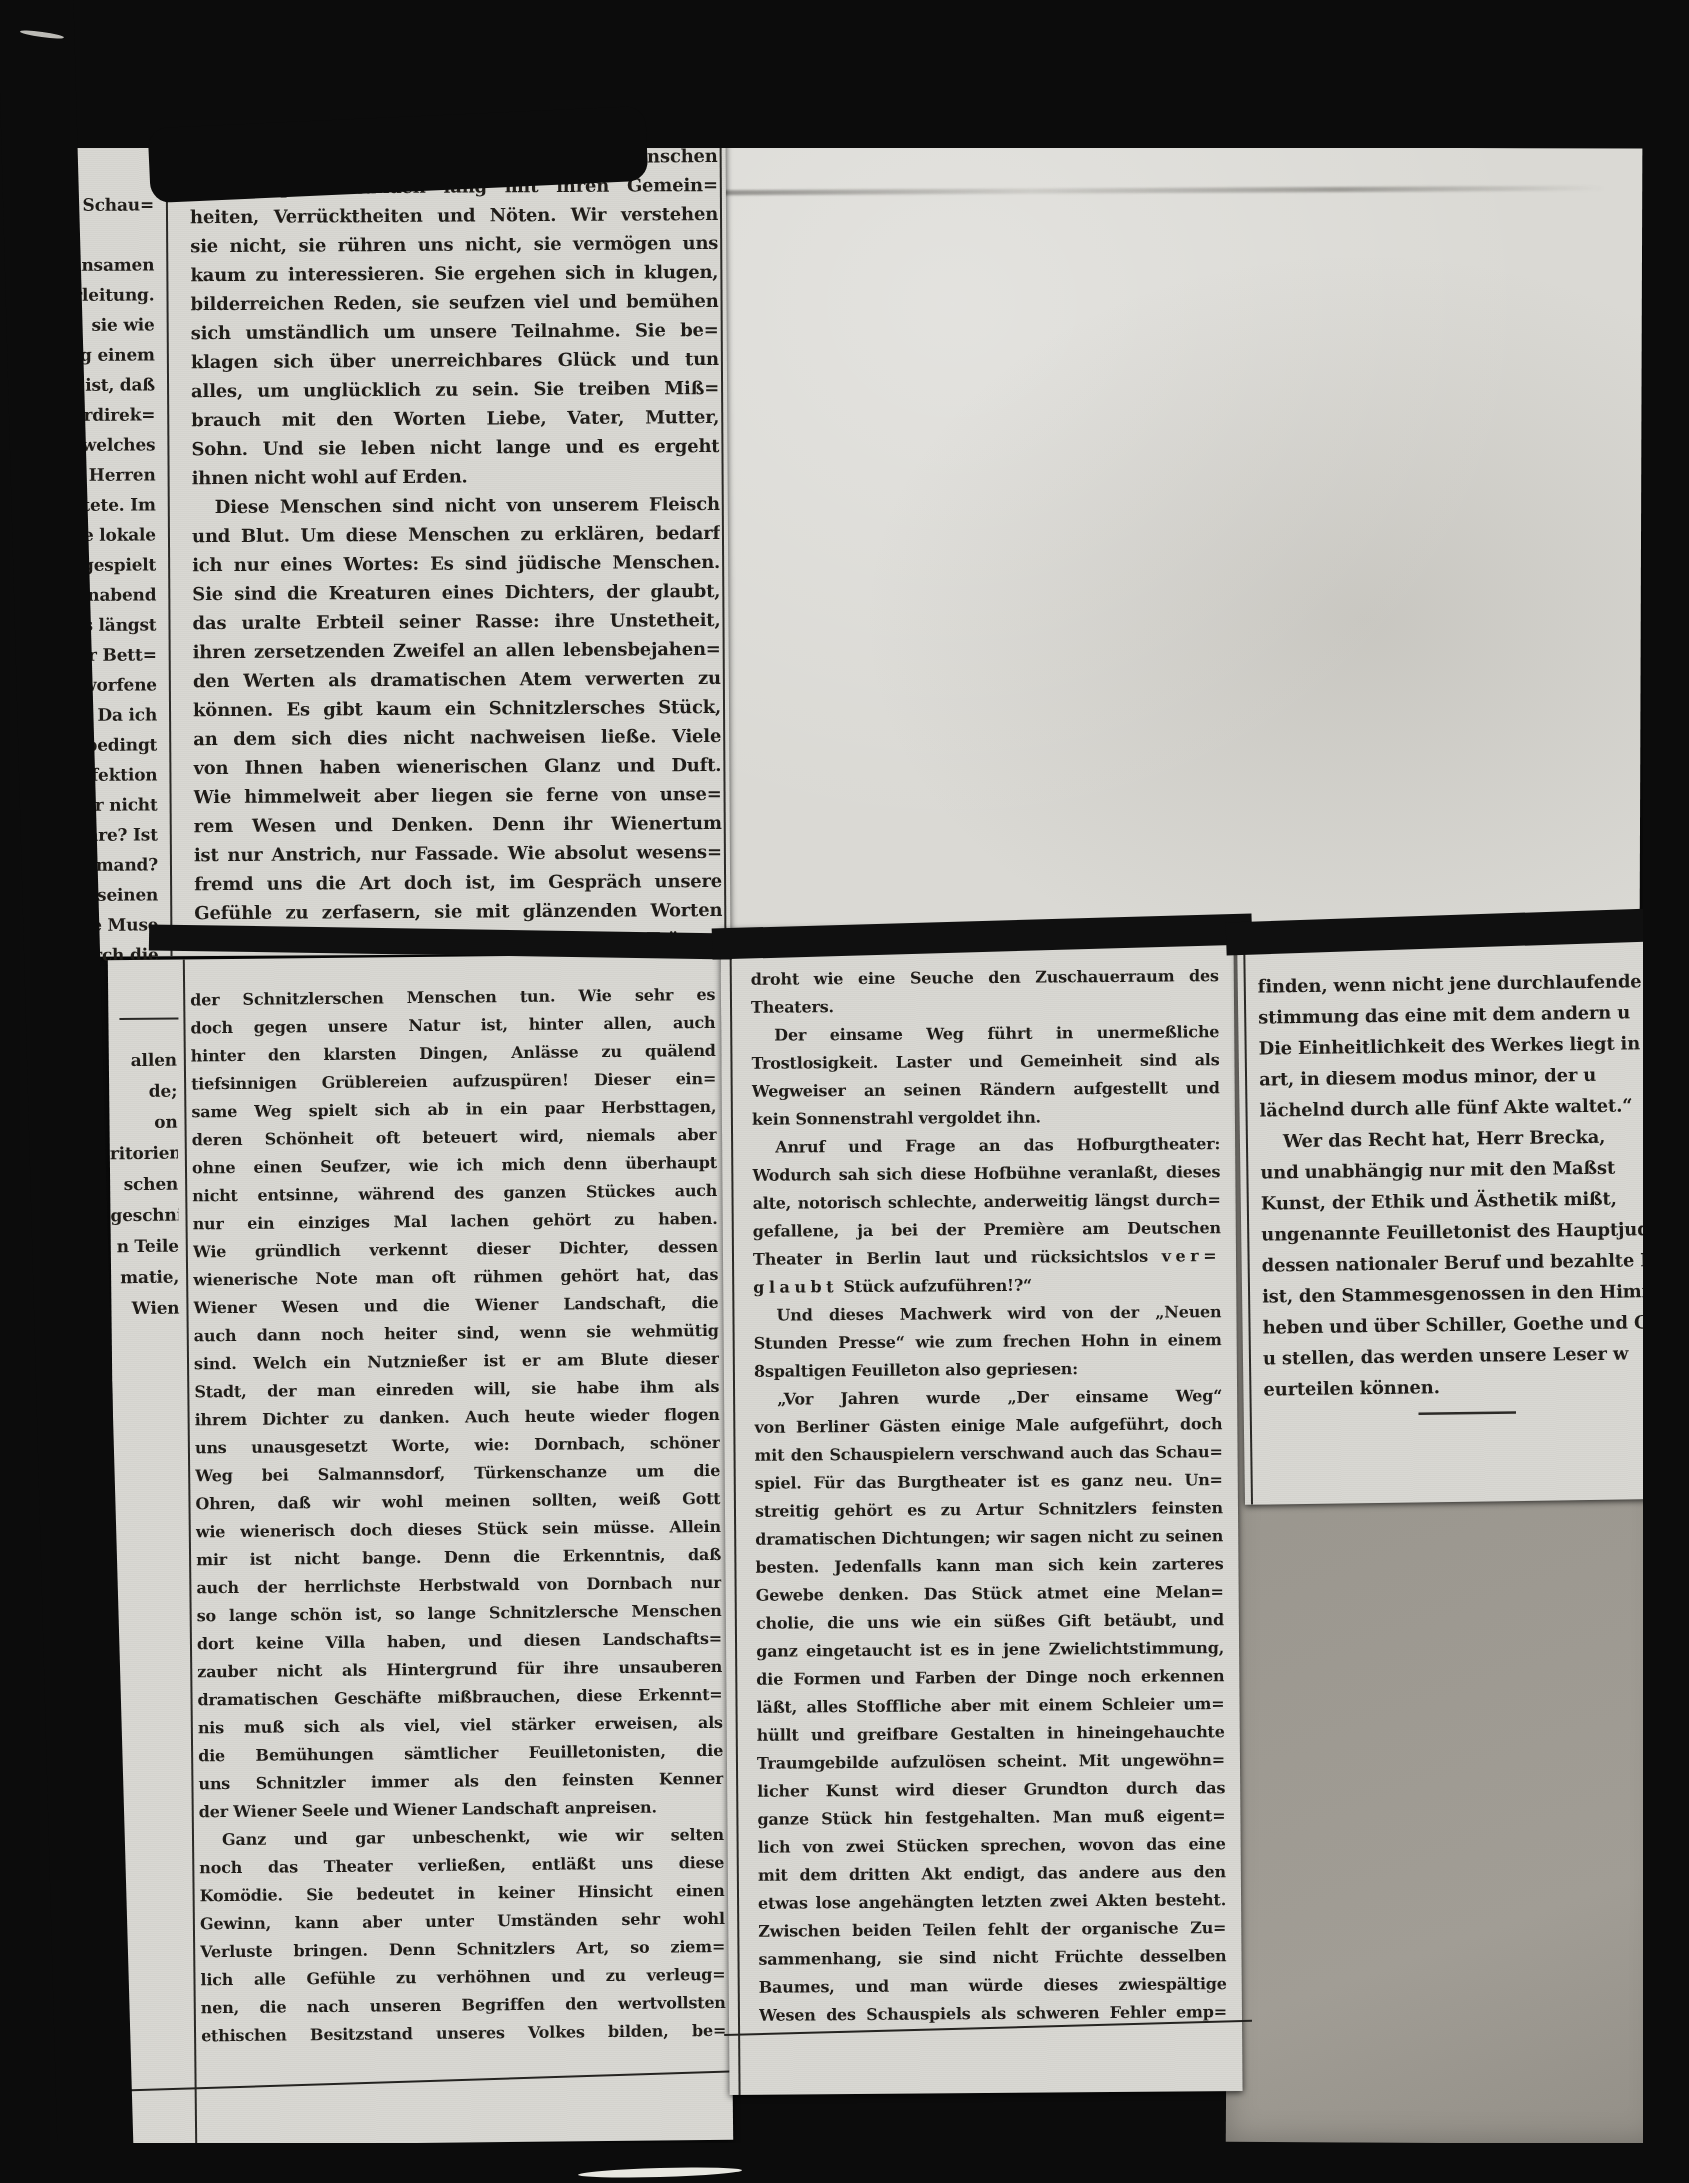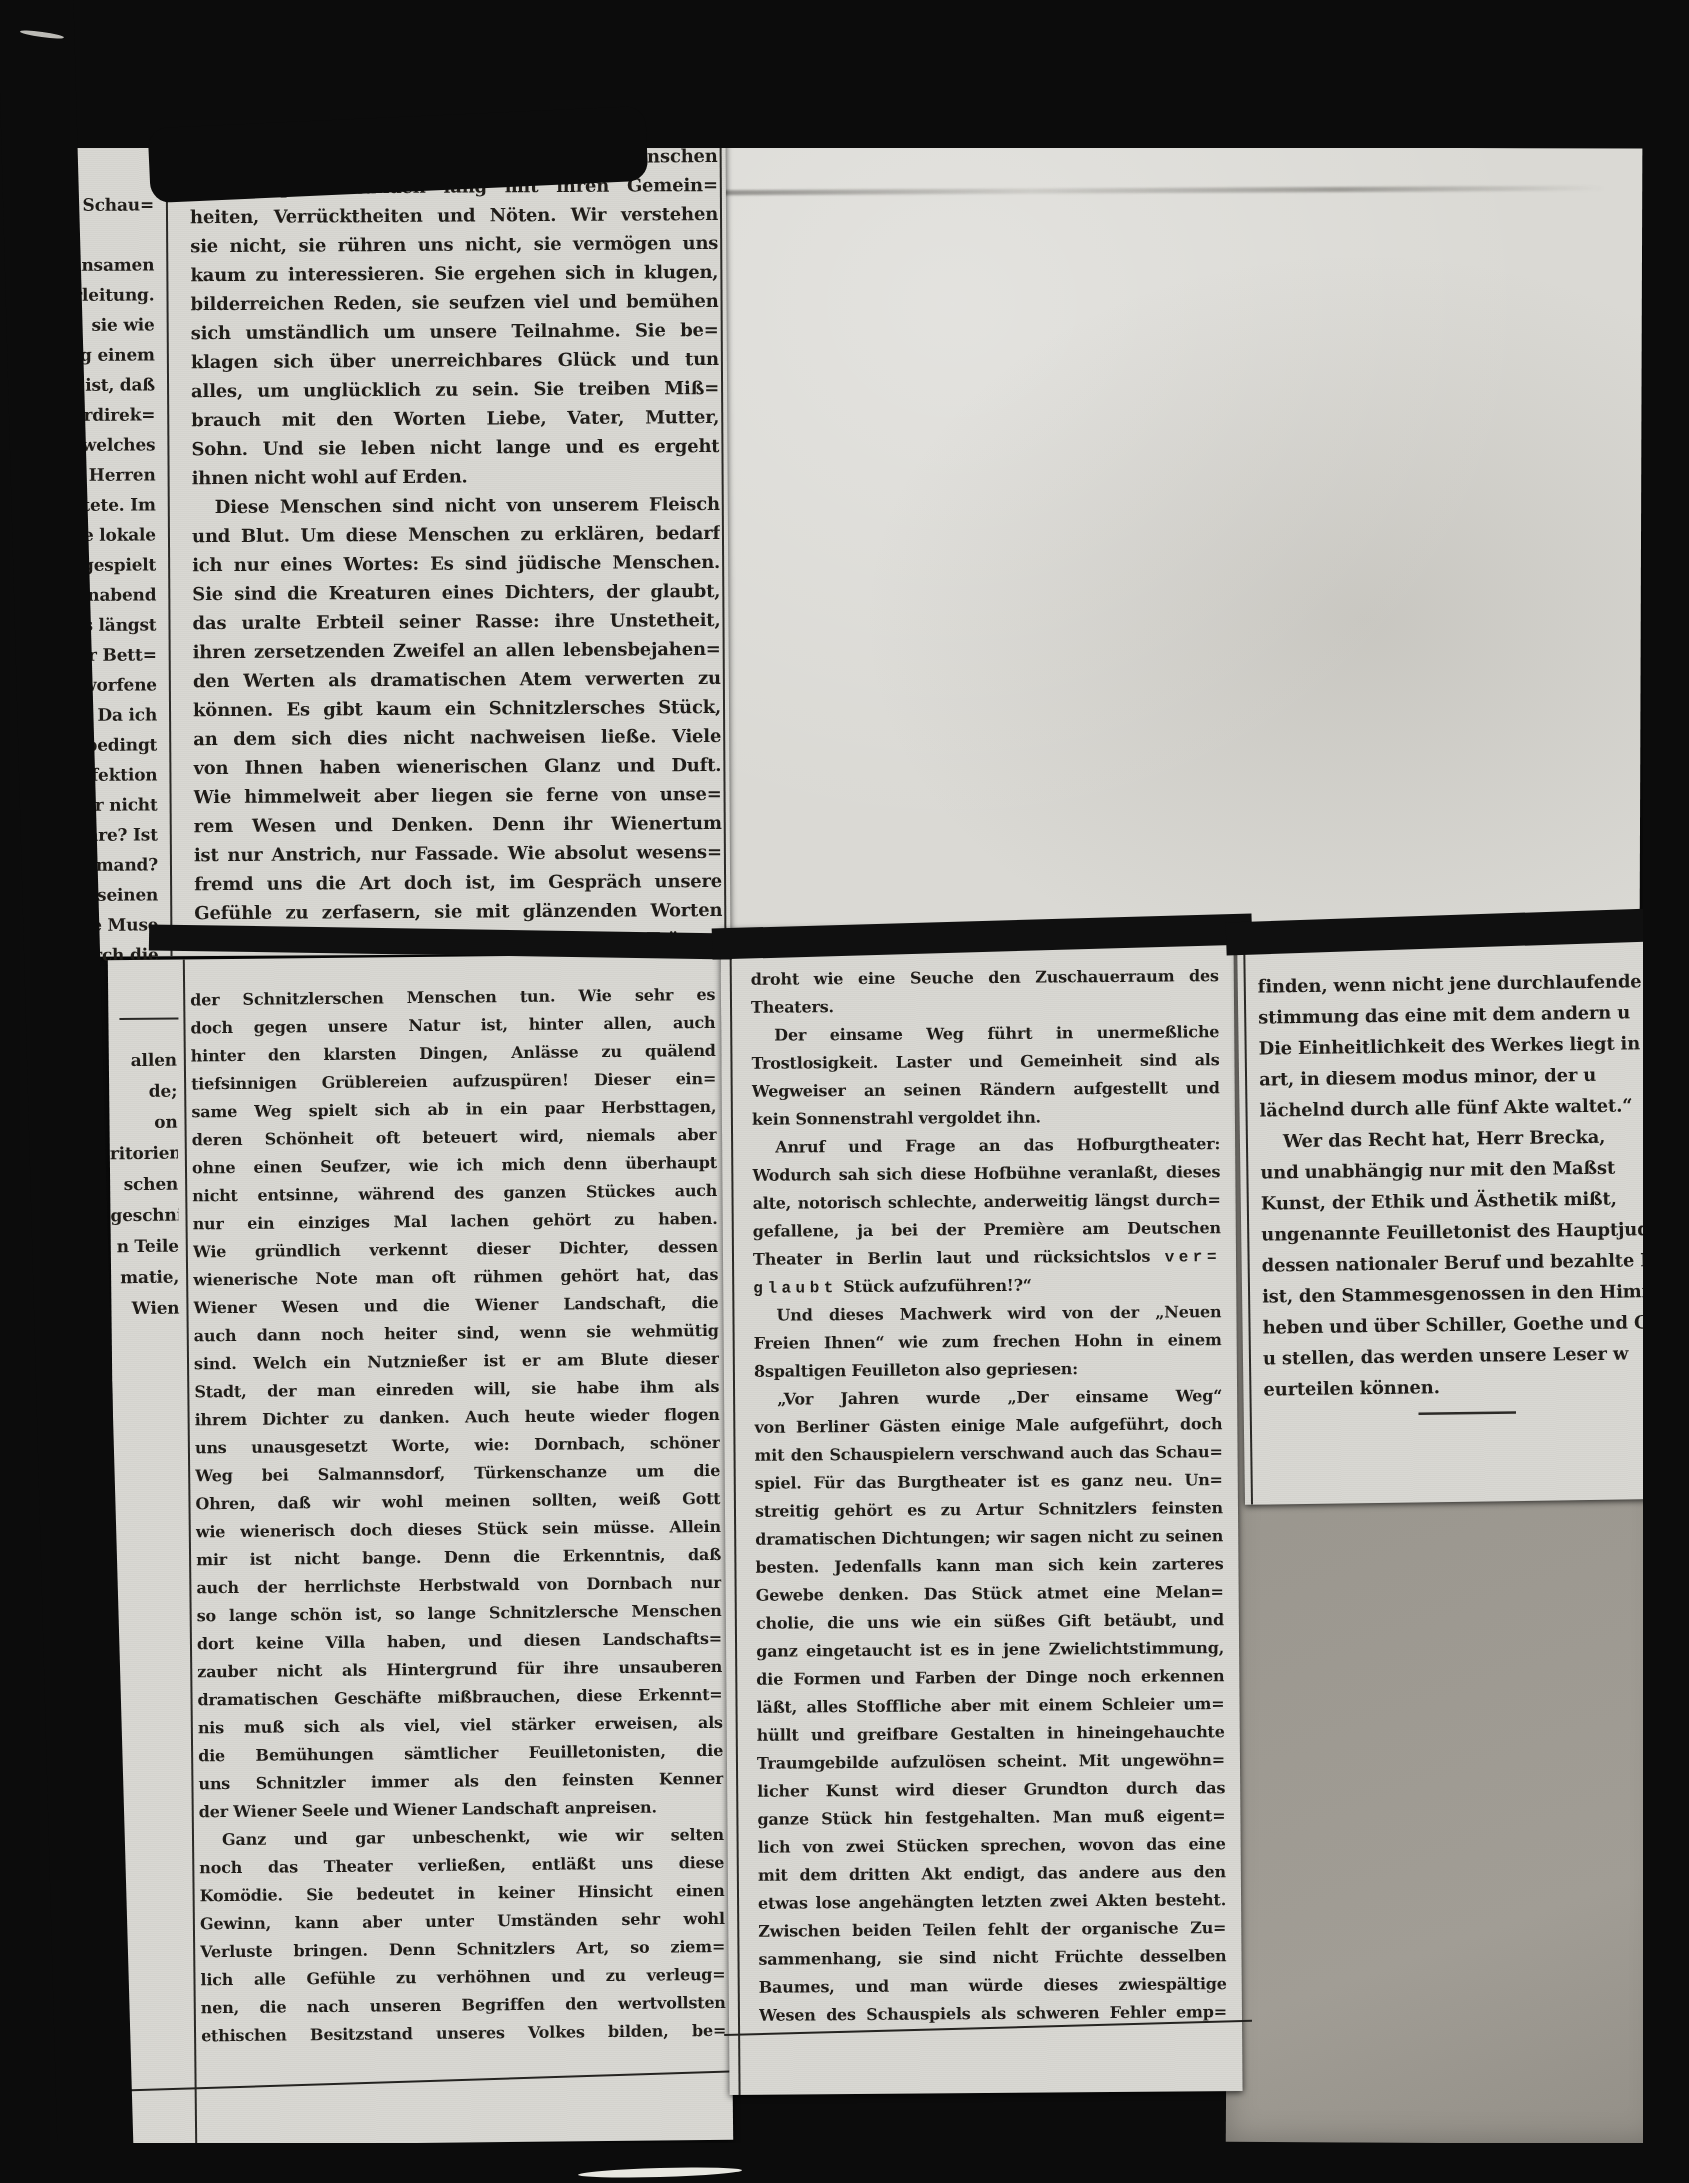--- a/index.html
+++ b/index.html
@@ -32,21 +32,21 @@
 
   
   .col{position:absolute;letter-spacing:-0.2px;}
   .tline{height:var(--lh);line-height:var(--lh);overflow:hidden;text-align:justify;white-space:normal;}
   .just .tline::after{content:"";display:inline-block;width:100%;height:0;}
   .just .tline.end::after{content:none;}
   .tline.ind{text-indent:23px;}
   .nojust .tline{text-align:left;}
   .frag .tline{text-align:right;}
   .u{border-bottom:2px solid rgba(48,44,38,.8);padding-bottom:9px;}
-  .sp{letter-spacing:4.5px;font-family:Liberation Mono, monospace;}
+  .sp{letter-spacing:4.5px;}
 
   .tl-frag{left:0;top:60px;width:120px;padding-right:7px;--lh:30px;font-size:17px;}
   .tl-main{left:149px;top:15px;width:528px;--lh:29px;font-size:18px;}
   .bl-frag{left:0;top:85px;width:73px;padding-right:5px;--lh:31px;font-size:17px;}
   .bl-main{left:82px;top:27px;width:525px;--lh:28px;font-size:16px;}
   .mid-main{left:30px;top:37px;width:468px;--lh:28px;font-size:16px;}
   .r-main{left:20px;top:39px;width:403px;--lh:31px;font-size:18px;white-space:nowrap;}
 
   .vrule{position:absolute;width:1.5px;background:#2b2a27;top:0;bottom:0;}
   .frag-divider{position:absolute;left:11px;top:58px;width:59px;height:2px;background:#2b2a27;}
@@ -214,21 +214,21 @@
       <div class="tline" data-name="text-line">Trostlosigkeit. Laster und Gemeinheit sind als</div>
       <div class="tline" data-name="text-line">Wegweiser an seinen Rändern aufgestellt und</div>
       <div class="tline end" data-name="text-line">kein Sonnenstrahl vergoldet ihn.</div>
       <div class="tline ind" data-name="text-line">Anruf und Frage an das Hofburgtheater:</div>
       <div class="tline" data-name="text-line">Wodurch sah sich diese Hofbühne veranlaßt, dieses</div>
       <div class="tline" data-name="text-line">alte, notorisch schlechte, anderweitig längst durch=</div>
       <div class="tline" data-name="text-line">gefallene, ja bei der Première am Deutschen</div>
       <div class="tline" data-name="text-line">Theater in Berlin laut und rücksichtslos <span class="sp" data-name="letterspaced-text">ver=</span></div>
       <div class="tline end" data-name="text-line"><span class="sp" data-name="letterspaced-text">glaubt</span> Stück aufzuführen!?“</div>
       <div class="tline ind" data-name="text-line">Und dieses Machwerk wird von der „<span class="u" data-name="pencil-underline">Neuen</span></div>
-      <div class="tline" data-name="text-line"><span class="u" data-name="pencil-underline">Freien Ihnen“</span> wie zum frechen Hohn in einem</div>
+      <div class="tline" data-name="text-line"><span class="u" data-name="pencil-underline">Stunden Presse“</span> wie zum frechen Hohn in einem</div>
       <div class="tline end" data-name="text-line"><span class="u" data-name="pencil-underline">8spaltigen</span> Feuilleton also gepriesen:</div>
       <div class="tline ind" data-name="text-line">„Vor Jahren wurde „Der einsame Weg“</div>
       <div class="tline" data-name="text-line">von Berliner Gästen einige Male aufgeführt, doch</div>
       <div class="tline" data-name="text-line">mit den Schauspielern verschwand auch das Schau=</div>
       <div class="tline" data-name="text-line">spiel. Für das Burgtheater ist es ganz neu. Un=</div>
       <div class="tline" data-name="text-line">streitig gehört es zu Artur Schnitzlers feinsten</div>
       <div class="tline" data-name="text-line">dramatischen Dichtungen; wir sagen nicht zu seinen</div>
       <div class="tline" data-name="text-line">besten. Jedenfalls kann man sich kein zarteres</div>
       <div class="tline" data-name="text-line">Gewebe denken. Das Stück atmet eine Melan=</div>
       <div class="tline" data-name="text-line">cholie, die uns wie ein süßes Gift betäubt, und</div>

